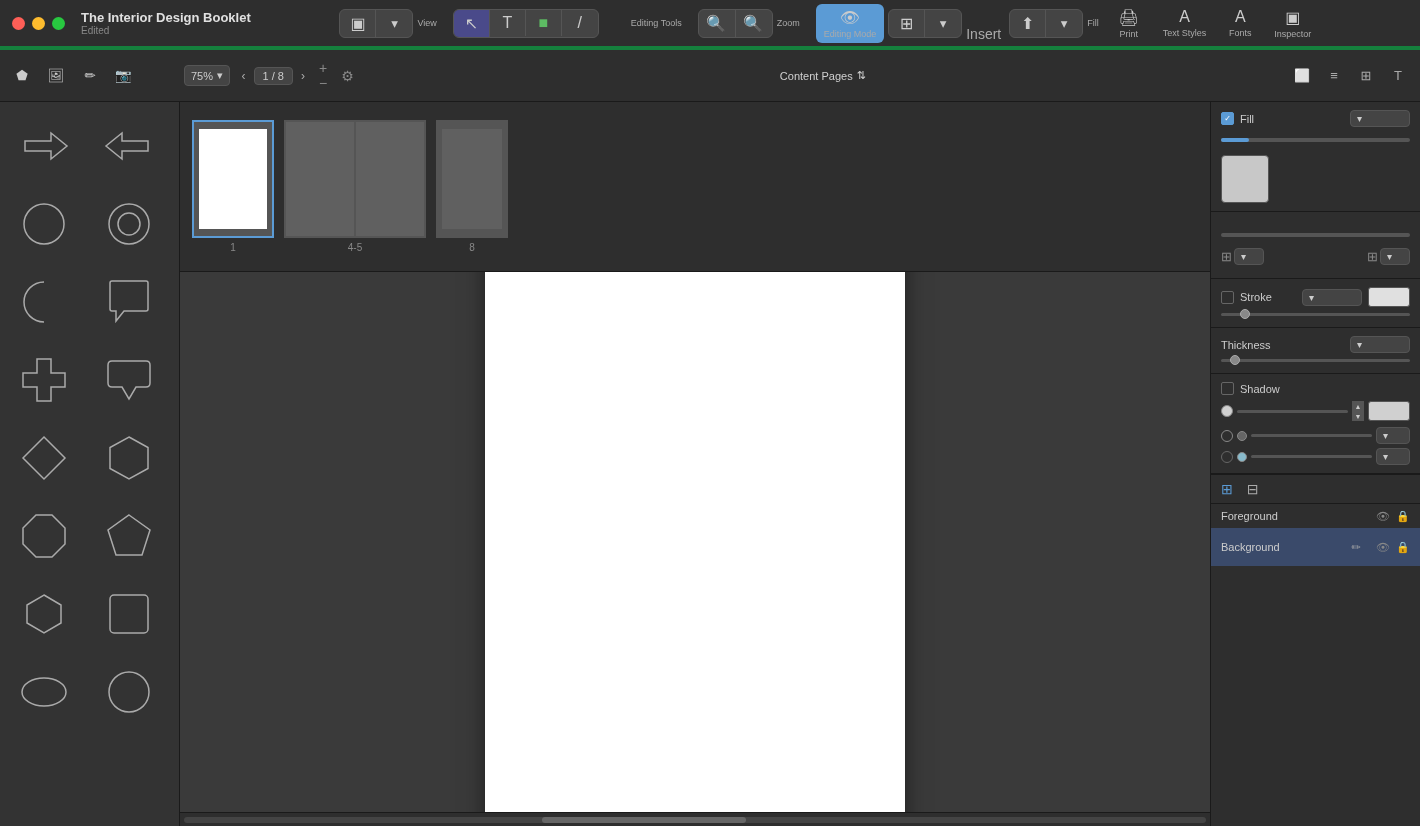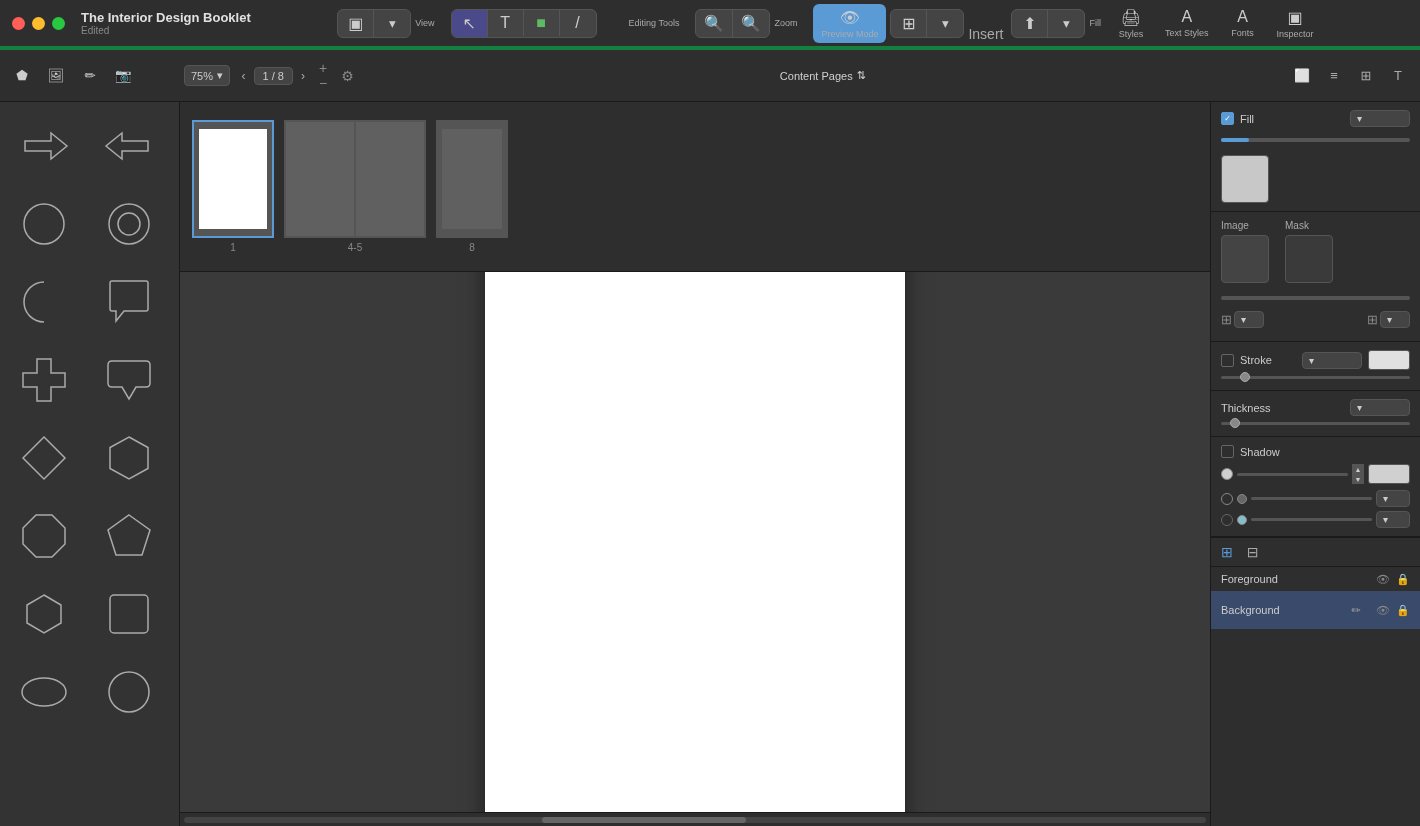--- a/index.html
+++ b/index.html
@@ -558,21 +558,21 @@
       <button class="toolbar-btn">
         <span class="btn-icon">🔍</span>
       </button>
     </div>
     <div style="display:flex;flex-direction:column;align-items:center;margin-right:12px;">
       <span style="font-size:9px;color:#aaa;">Zoom</span>
     </div>
 
     <button class="toolbar-btn" style="background:#5b9bd5;border-radius:6px;">
       <span class="btn-icon">👁</span>
-      <span class="btn-label">Preview Mode</span>
+      <span class="btn-label">Editing Mode</span>
     </button>
 
     <div class="toolbar-group">
       <button class="toolbar-btn">
         <span class="btn-icon">⊞</span>
       </button>
       <button class="toolbar-btn">
         <span>▾</span>
       </button>
     </div>
@@ -587,21 +587,21 @@
       <button class="toolbar-btn">
         <span>▾</span>
       </button>
     </div>
     <div style="display:flex;flex-direction:column;align-items:center;margin-right:4px;">
       <span style="font-size:9px;color:#aaa;">Fill</span>
     </div>
 
     <button class="toolbar-btn">
       <span class="btn-icon">🖨</span>
-      <span class="btn-label">Styles</span>
+      <span class="btn-label">Print</span>
     </button>
 
     <button class="toolbar-btn">
       <span class="btn-icon">A</span>
       <span class="btn-label">Text Styles</span>
     </button>
 
     <button class="toolbar-btn">
       <span class="btn-icon">A</span>
       <span class="btn-label">Fonts</span>
@@ -816,30 +816,20 @@
         <div class="insp-full-slider-track"></div>
         <div class="insp-full-slider-fill"></div>
       </div>
 
       <div style="margin-top:8px;">
         <div class="color-swatch"></div>
       </div>
     </div>
 
     <div class="insp-section">
-      <div style="display:flex;gap:16px;align-items:flex-start;">
-        <div>
-          <span style="font-size:10px;color:#aaa;display:block;margin-bottom:4px;">Image</span>
-          <div class="image-thumb"></div>
-        </div>
-        <div>
-          <span style="font-size:10px;color:#aaa;display:block;margin-bottom:4px;">Mask</span>
-          <div class="mask-thumb"></div>
-        </div>
-      </div>
 
       <div style="margin-top:8px;">
         <div class="insp-full-slider">
           <div class="insp-full-slider-track"></div>
         </div>
       </div>
 
       <div class="row-with-dropdown" style="margin-top:6px;">
         <div style="display:flex;align-items:center;gap:2px;">
           <span style="color:#888;font-size:13px;">⊞</span>

